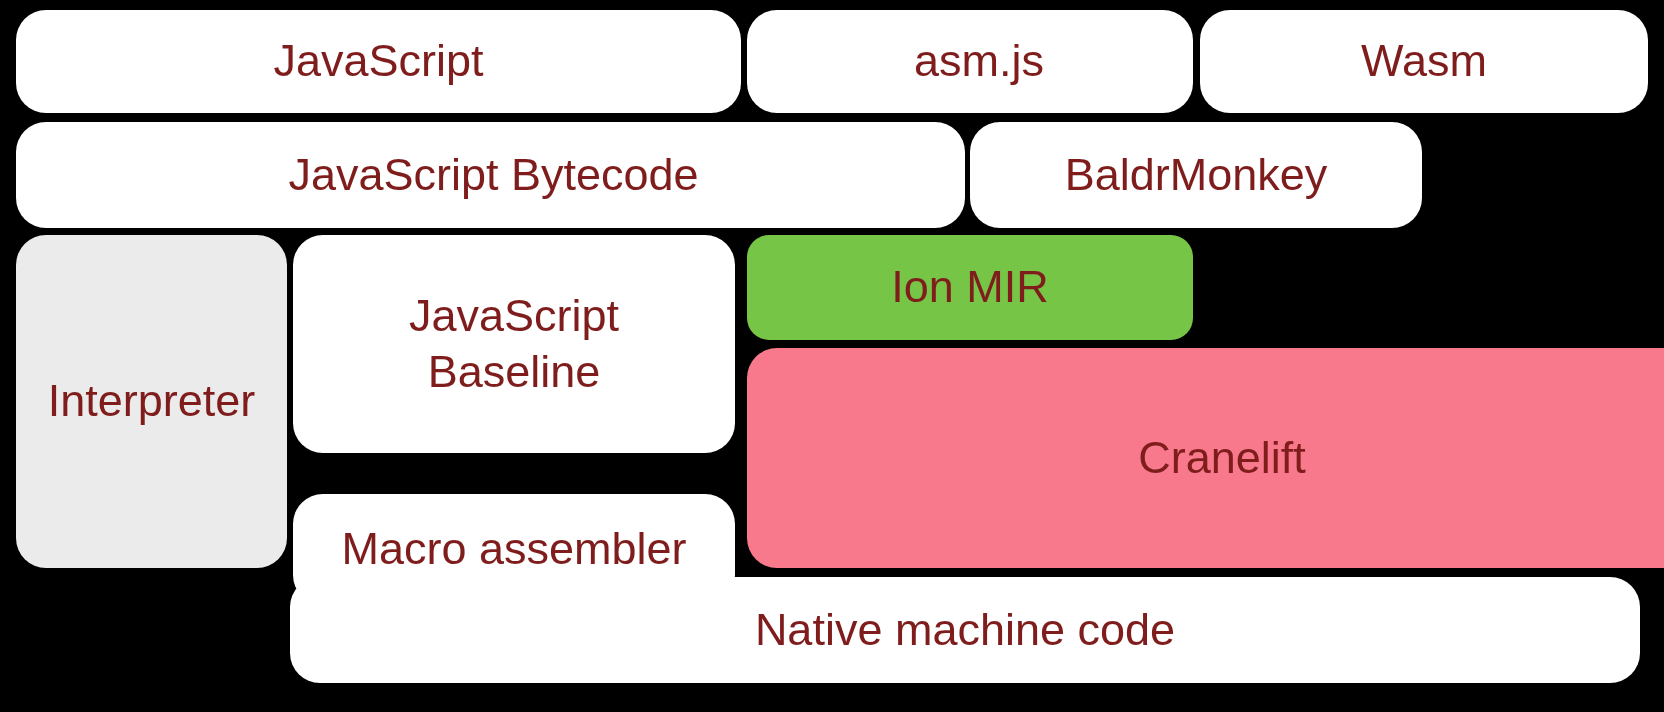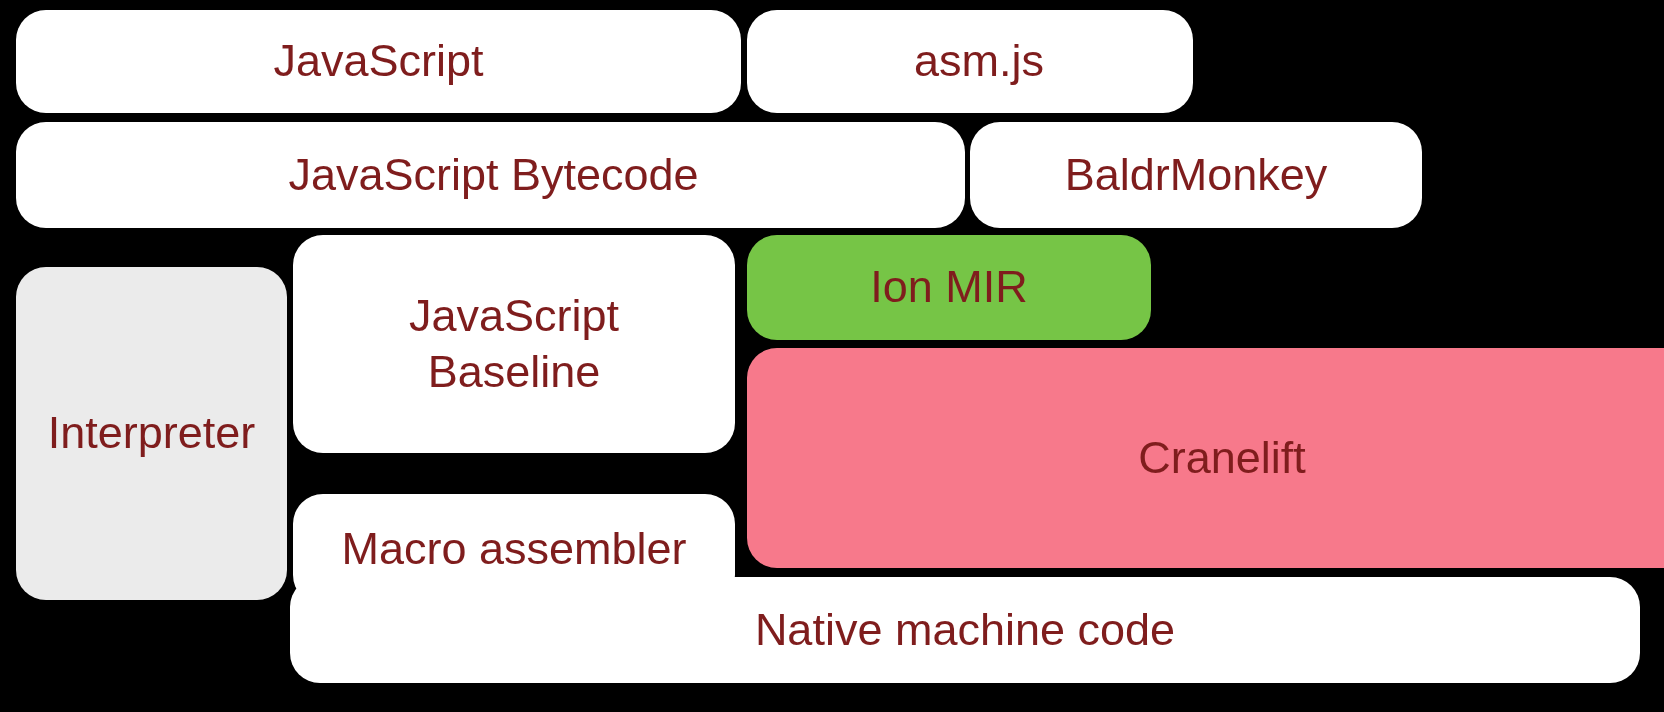--- a/index.html
+++ b/index.html
@@ -32,49 +32,52 @@
     box-sizing: border-box;
   }
   
   .b-javascript      { left: 16px;   top: 10px;  width: 725px;  height: 103px; }
   .b-asmjs           { left: 747px;  top: 10px;  width: 446px;  height: 103px; padding-left: 18px; }
   .b-wasm            { left: 1200px; top: 10px;  width: 448px;  height: 103px; }
   .b-js-bytecode     { left: 16px;   top: 122px; width: 949px;  height: 106px; padding-left: 6px; }
   .b-baldrmonkey     { left: 970px;  top: 122px; width: 452px;  height: 106px; }
   .b-interpreter     { left: 16px;   top: 235px; width: 271px;  height: 333px; }
   .b-js-baseline     { left: 293px;  top: 235px; width: 442px;  height: 218px; }
-  .b-ion-mir         { left: 747px;  top: 235px; width: 404px;  height: 105px; }
+  .b-ion-mir         { left: 747px;  top: 235px; width: 446px;  height: 105px; border-radius: 22px; }
   .b-cranelift       { left: 747px;  top: 348px; width: 950px;  height: 220px; }
   .b-macro-assembler { left: 293px;  top: 462px; width: 442px;  height: 111px; }
   .b-native          { left: 290px;  top: 577px; width: 1350px; height: 106px; }
   .two-line span { display: block; }
 </style>
 </head>
 <body style="--bg: #000000;">
 
 <div class="canvas">
 
   <div class="box b-javascript" style="background: rgb(255, 255, 255);">
     <span>JavaScript</span>
   </div>
 
   <div class="box b-asmjs" style="background: rgb(255, 255, 255);">
     <span>asm.js</span>
   </div>
 
+  <div class="box b-wasm" style="background: rgb(255, 255, 255);">
+    <span>Wasm</span>
+  </div>
 
   <div class="box b-js-bytecode" style="background: rgb(255, 255, 255);">
     <span>JavaScript Bytecode</span>
   </div>
 
   <div class="box b-baldrmonkey" style="background: rgb(255, 255, 255);">
     <span>BaldrMonkey</span>
   </div>
 
-  <div class="box b-interpreter" style="background: rgb(235, 235, 235); margin-top: 32px;">
+  <div class="box b-interpreter" style="background: rgb(235, 235, 235);">
     <span>Interpreter</span>
   </div>
 
   <div class="box b-js-baseline two-line" style="background: rgb(255, 255, 255);">
     <div>
       <span>JavaScript</span>
       <span>Baseline</span>
     </div>
   </div>
 

